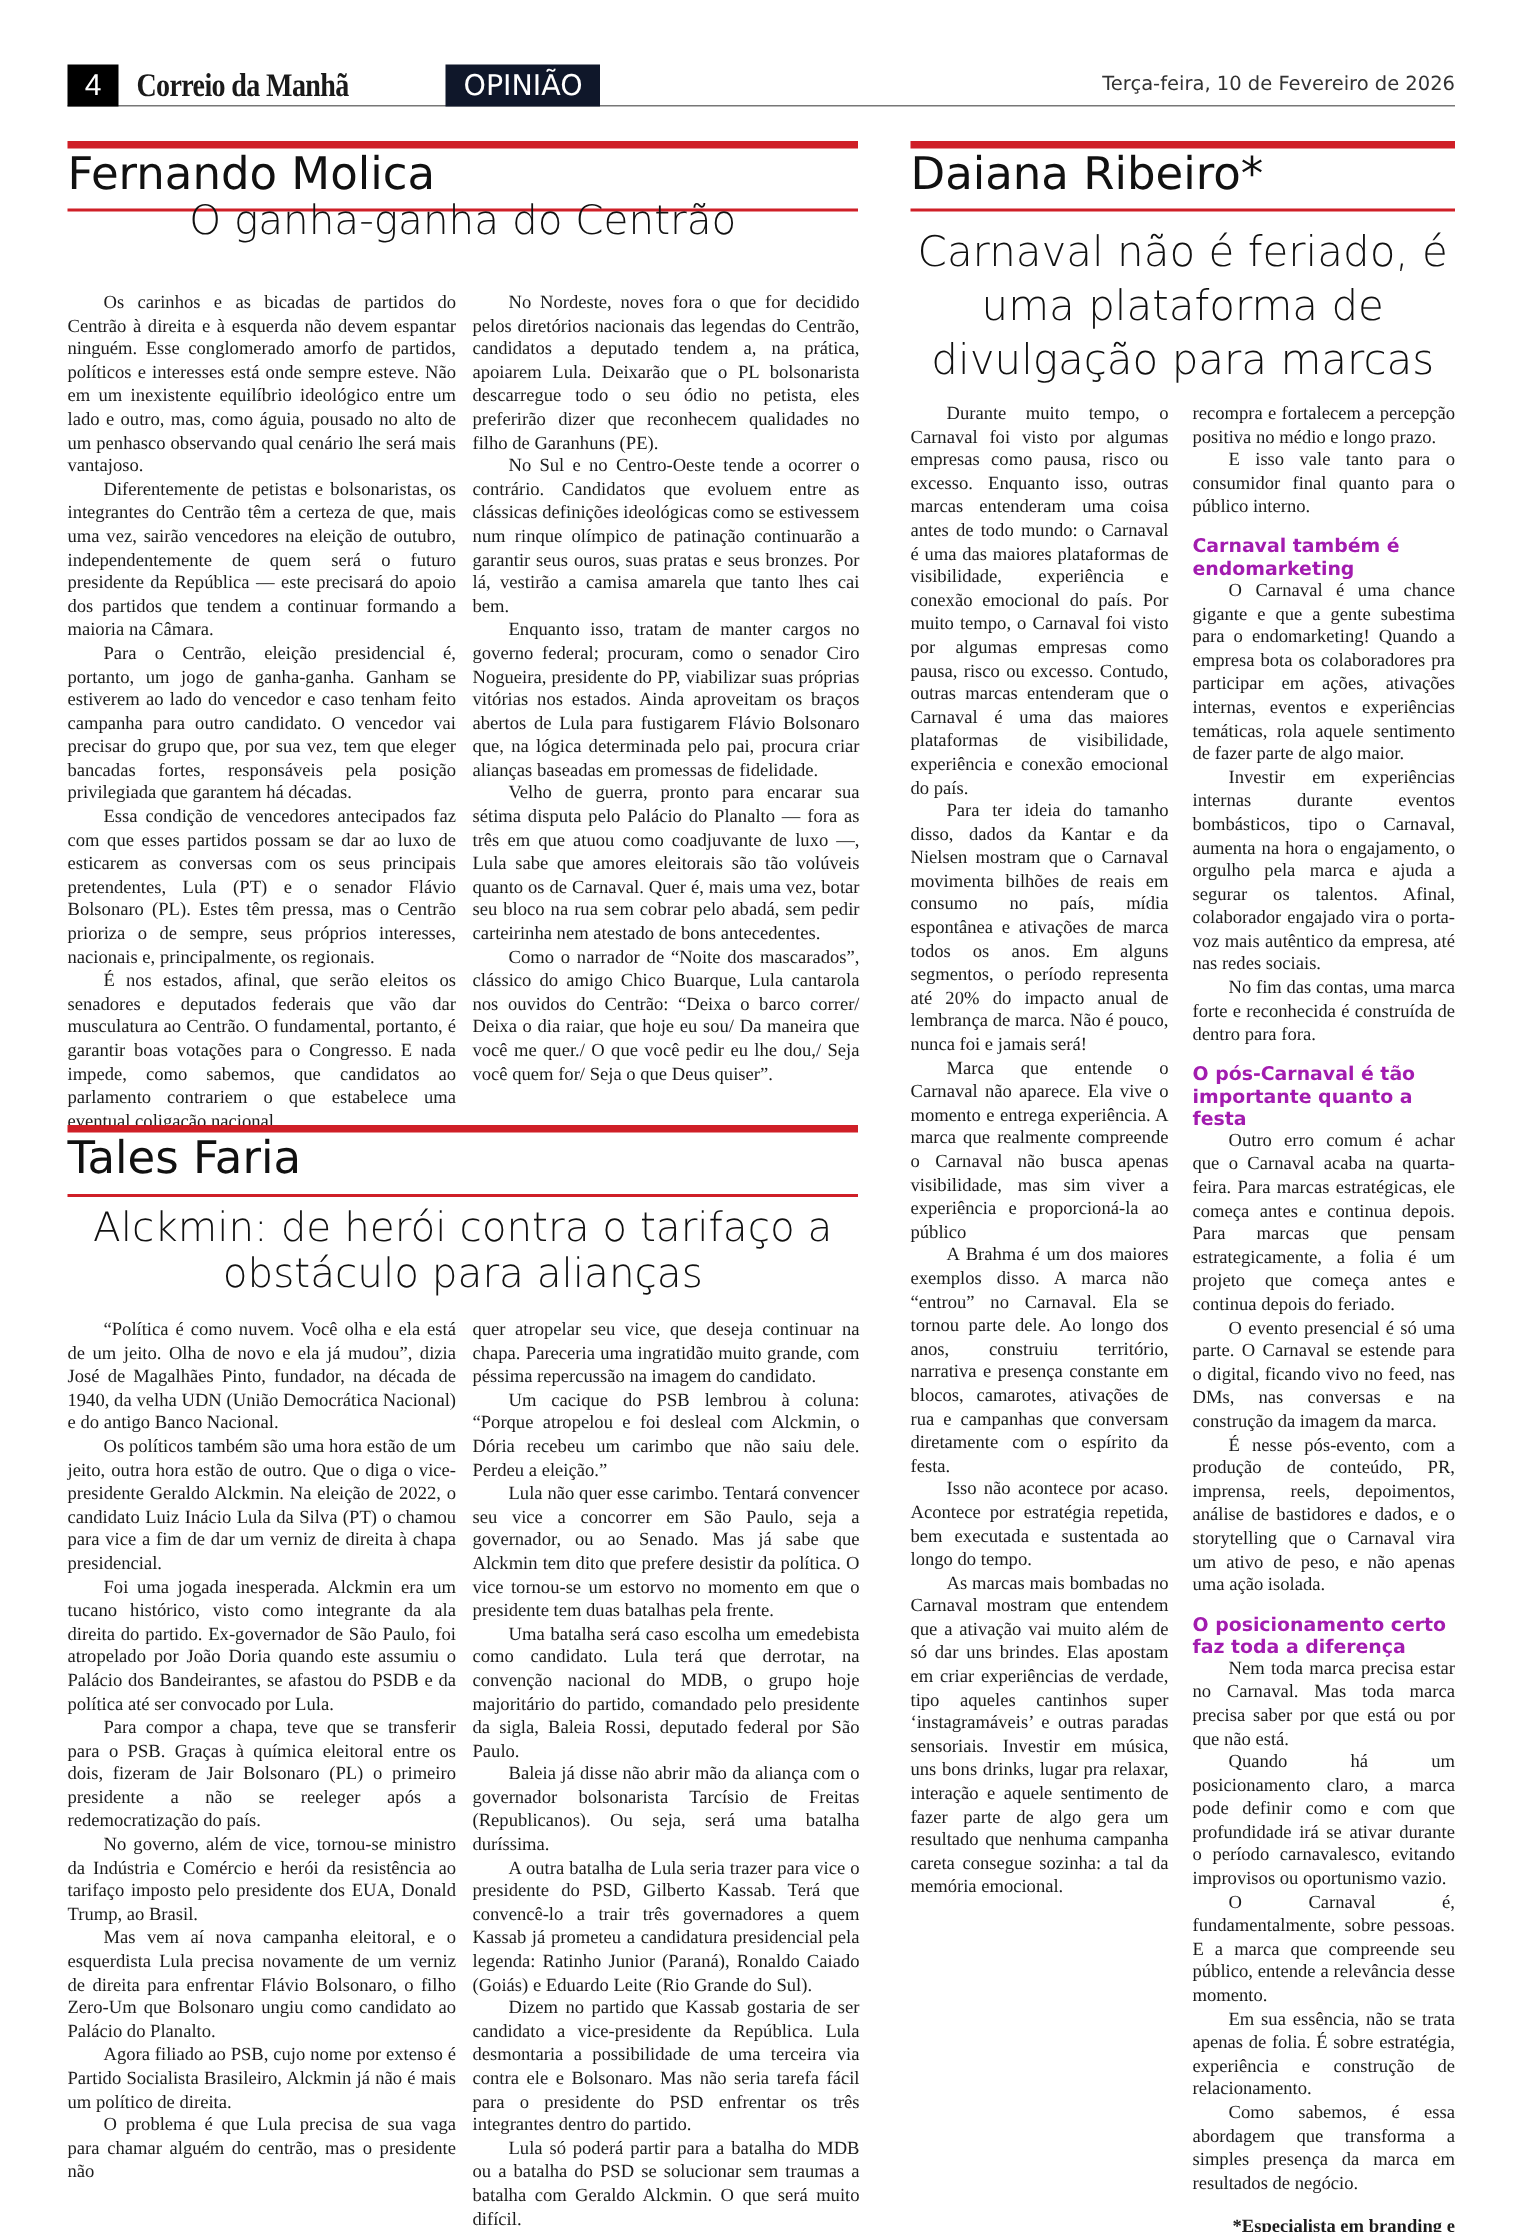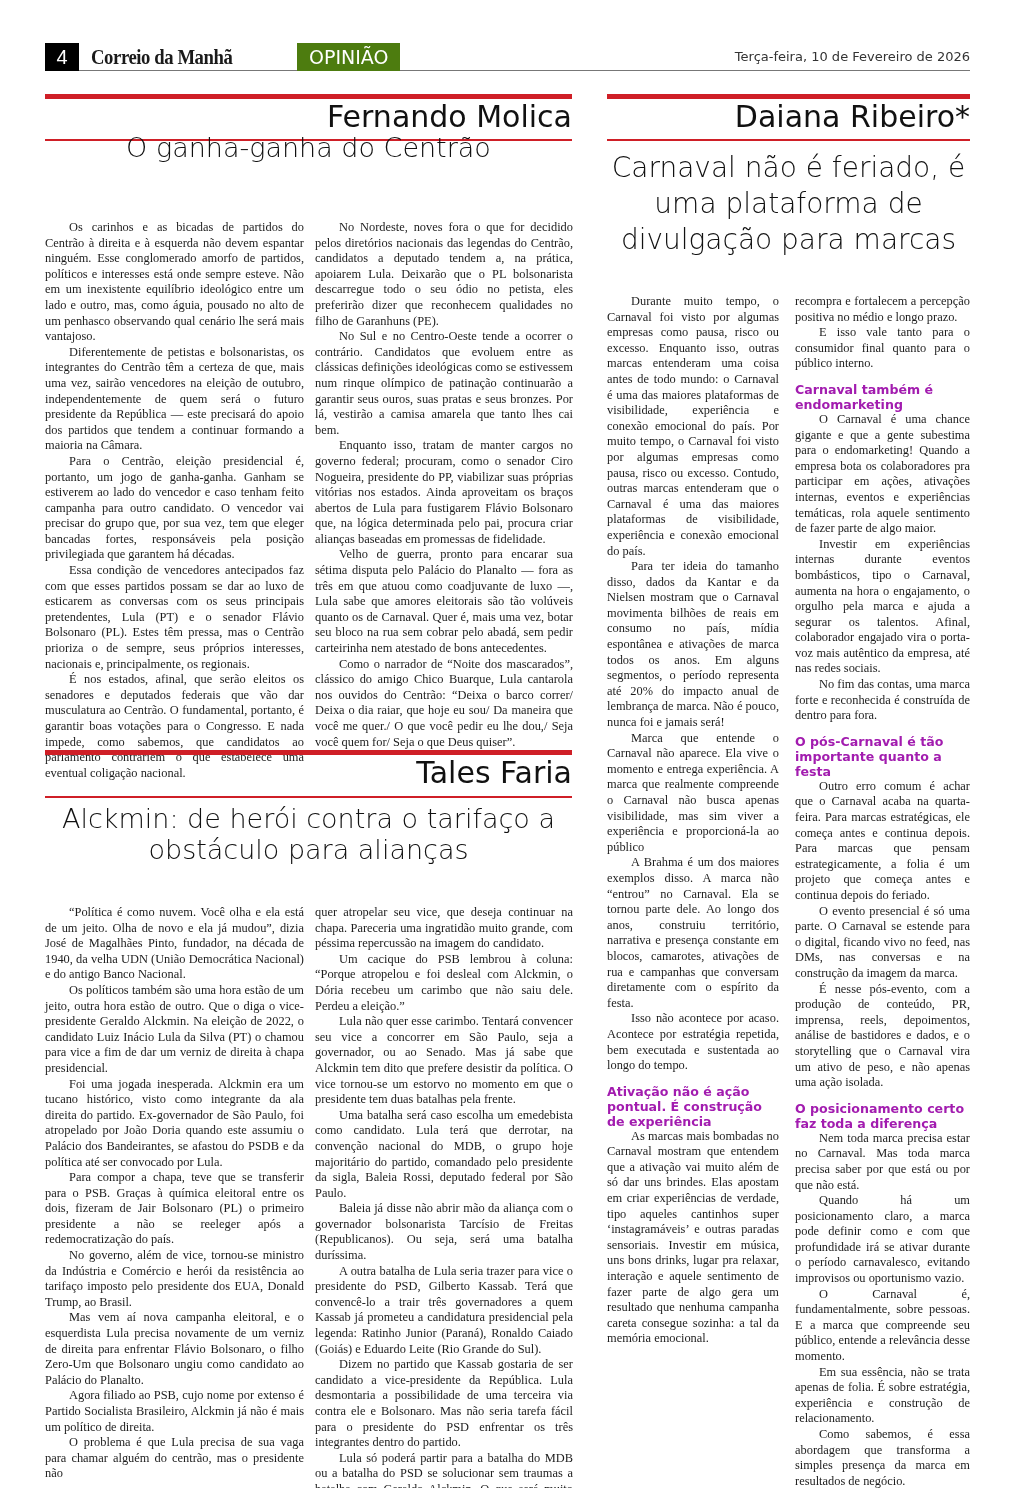--- a/index.html
+++ b/index.html
@@ -4,32 +4,32 @@
 <style>
   * { box-sizing: border-box; margin: 0; padding: 0; }
   html, body { width: 1010px; height: 1488px; background: #ffffff; overflow: hidden; }
   body { position: relative; font-family: "Liberation Serif", serif; color: #1a1a1a; }
 
   .masthead { position: absolute; left: 45px; top: 43px; width: 925px; height: 28px; border-bottom: 1px solid #777; }
   .page-num { position: absolute; left: 0; top: 0; width: 34px; height: 28px; background: #000; color: #fff;
     font-family: "Liberation Sans", sans-serif; font-size: 20px; line-height: 28px; text-align: center; }
   .paper-name { position: absolute; left: 46px; top: 1px; font-family: "Liberation Serif", serif; font-size: 22px;
     font-weight: bold; letter-spacing: -0.5px; transform: scaleX(0.85); transform-origin: left; }
-  .section-tag { position: absolute; left: 252px; top: 0; height: 28px; padding: 0 12px; background: #4d7c0f; color: #fff;
+  .section-tag { position: absolute; left: 252px; top: 0; height: 28px; padding: 0 12px; background: #0f172a; color: #fff;
     font-family: "DejaVu Sans", sans-serif; font-size: 19px; line-height: 28px; }
   .date { position: absolute; right: 0; top: 6px; font-family: "DejaVu Sans", sans-serif; font-size: 13px; color: #333; }
 
   .red-rule { position: absolute; height: 5px; background: #cf1f27; }
   .red-thin { position: absolute; height: 2px; background: #cf1f27; }
 
-  .author { position: absolute; text-align: right; font-family: "DejaVu Sans", sans-serif; font-size: 30px; color: #111; }
+  .author { position: absolute; text-align: left; font-family: "DejaVu Sans", sans-serif; font-size: 30px; color: #111; }
   .headline { position: absolute; text-align: center; font-family: "DejaVu Sans", sans-serif; font-weight: 300; color: #111; line-height: 1.15; }
 
   .col { position: absolute; font-family: "Liberation Serif", serif; font-size: 12.4px; line-height: 15.6px;
-    text-align: justify; hyphens: auto; color: #1c1c1c; margin-top: 26px; }
+    text-align: justify; hyphens: auto; color: #1c1c1c; }
   .col p { text-indent: 24px; }
   .col h3 { font-family: "DejaVu Sans", sans-serif; font-size: 12.6px; font-weight: bold; line-height: 15px;
     text-align: left; margin-top: 10px; color: #a21caf; }
   .signature { text-align: right; font-weight: bold; margin-top: 14px; text-indent: 0 !important; }
 </style>
 </head>
 <body>
 
 <div class="masthead">
   <div class="page-num">4</div>
@@ -88,21 +88,20 @@
 <div class="author" style="left:607px;top:99px;width:363px;">Daiana Ribeiro*</div>
 <div class="red-thin" style="left:607px;top:139px;width:363px;"></div>
 <div class="headline" style="left:607px;top:150px;width:363px;font-size:28px;line-height:36px;text-align:center;">Carnaval não é feriado, é uma plataforma de divulgação para  marcas</div>
 
 <div class="col" style="left:607px;top:268px;width:172px;">
   <p>Durante muito tempo, o Carnaval foi visto por algumas empresas como pausa, risco ou excesso. Enquanto isso, outras marcas entenderam uma coisa antes de todo mundo: o Carnaval é uma das maiores plataformas de visibilidade, experiência e conexão emocional do país. Por muito tempo, o Carnaval foi visto por algumas empresas como pausa, risco ou excesso. Contudo, outras marcas entenderam que o Carnaval é uma das maiores plataformas de visibilidade, experiência e conexão emocional do país.</p>
   <p>Para ter ideia do tamanho disso, dados da Kantar e da Nielsen mostram que o Carnaval movimenta bilhões de reais em consumo no país, mídia espontânea e ativações de marca todos os anos. Em alguns segmentos, o período representa até 20% do impacto anual de lembrança de marca. Não é pouco, nunca foi e jamais será!</p>
   <p>Marca que entende o Carnaval não aparece. Ela vive o momento e entrega experiência. A marca que realmente compreende o Carnaval não busca apenas visibilidade, mas sim viver a experiência e proporcioná-la ao público</p>
   <p>A Brahma é um dos maiores exemplos disso. A marca não “entrou” no Carnaval. Ela se tornou parte dele. Ao longo dos anos, construiu território, narrativa e presença constante em blocos, camarotes, ativações de rua e campanhas que conversam diretamente com o espírito da festa.</p>
   <p>Isso não acontece por acaso. Acontece por estratégia repetida, bem executada e sustentada ao longo do tempo.</p>
-  <h3>Ativação não é ação pontual. É construção de experiência</h3>
   <p>As marcas mais bombadas no Carnaval mostram que entendem que a ativação vai muito além de só dar uns brindes. Elas apostam em criar experiências de verdade, tipo aqueles cantinhos super ‘instagramáveis’ e outras paradas sensoriais. Investir em música, uns bons drinks, lugar pra relaxar, interação e aquele sentimento de fazer parte de algo gera um resultado que nenhuma campanha careta consegue sozinha: a tal da memória emocional.</p>
 
 </div>
 <div class="col" style="left:795px;top:268px;width:175px;">
   <p style="text-indent:0">recompra e fortalecem a percepção positiva no médio e longo prazo.</p>
   <p>E isso vale tanto para o consumidor final quanto para o público interno.</p>
   <h3>Carnaval também é endomarketing</h3>
   <p>O Carnaval é uma chance gigante e que a gente subestima para o endomarketing! Quando a empresa bota os colaboradores pra participar em ações, ativações internas, eventos e experiências temáticas, rola aquele sentimento de fazer parte de algo maior.</p>
   <p>Investir em experiências internas durante eventos bombásticos, tipo o Carnaval, aumenta na hora o engajamento, o orgulho pela marca e ajuda a segurar os talentos. Afinal, colaborador engajado vira o porta-voz mais autêntico da empresa, até nas redes sociais.</p>
   <p>No fim das contas, uma marca forte e reconhecida é construída de dentro para fora.</p>

